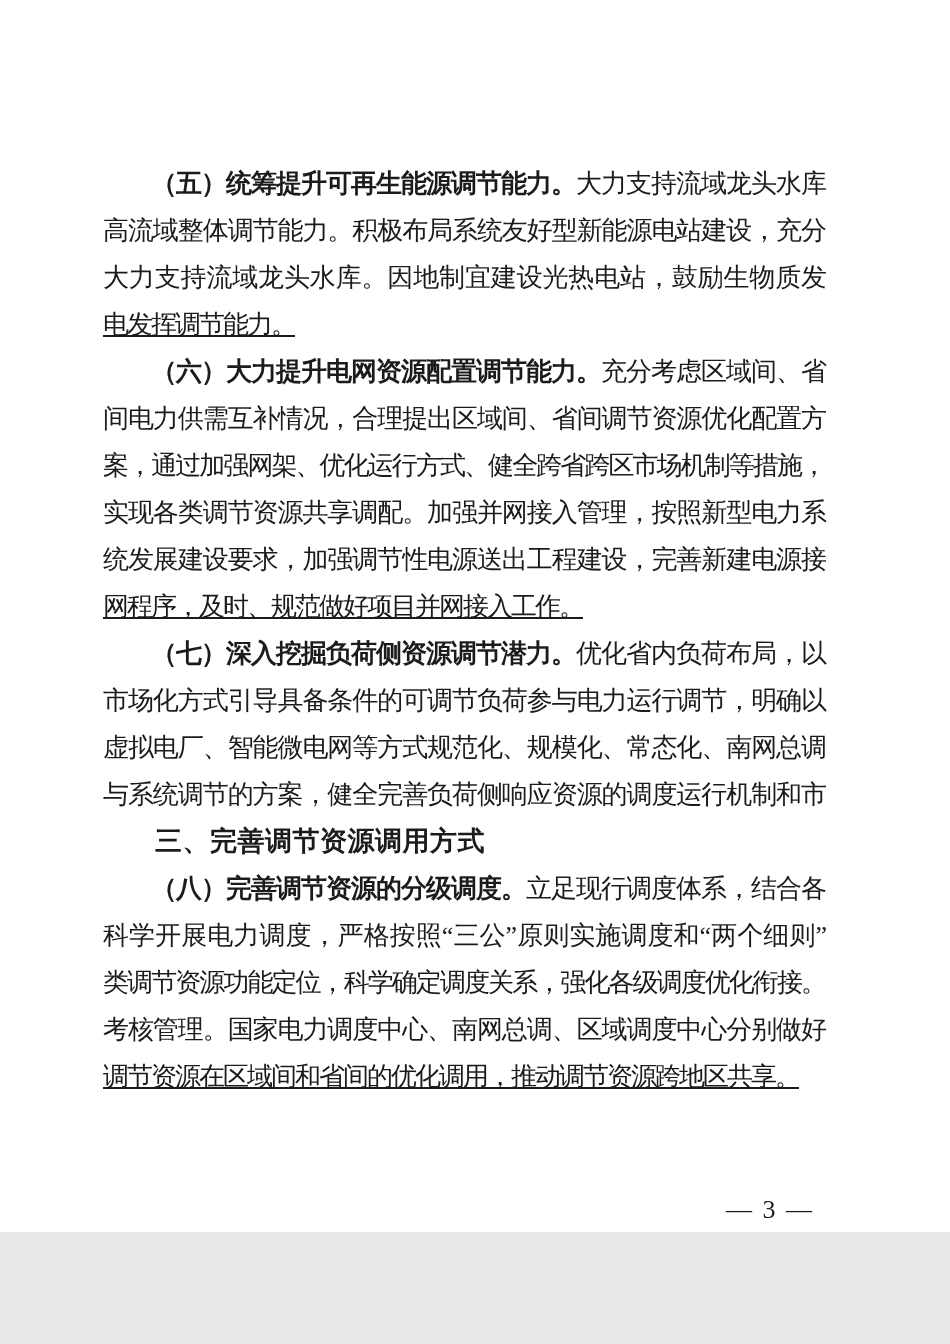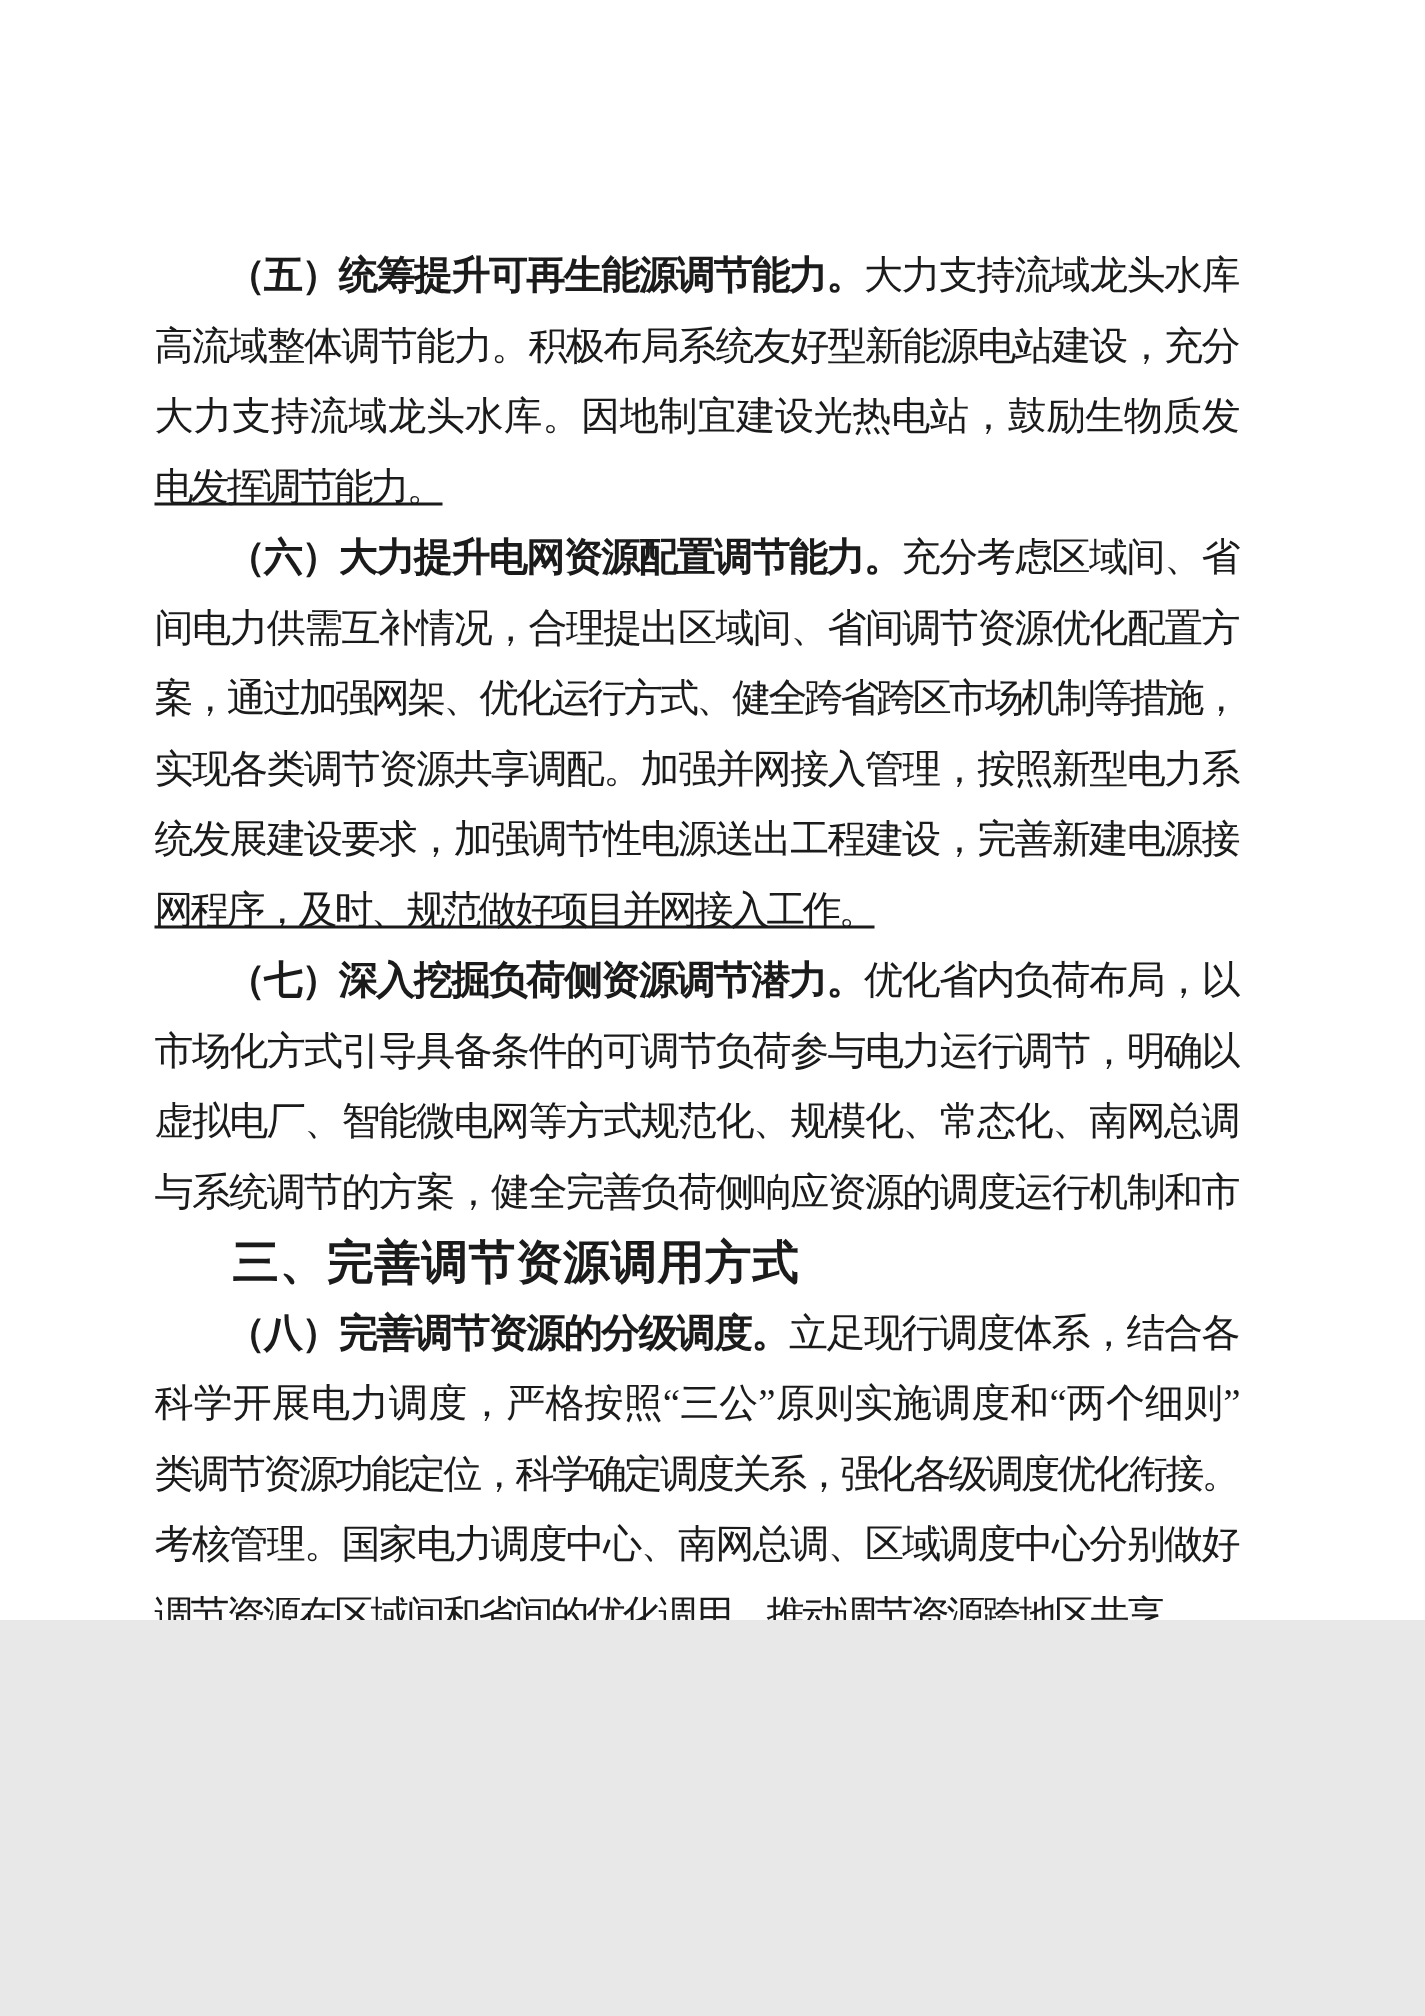--- a/index.html
+++ b/index.html
@@ -3,21 +3,21 @@
 <meta charset="utf-8">
 <style>
   html, body {
     margin: 0;
     padding: 0;
     background: #e8e8e8;
   }
   .page {
     position: relative;
     width: 950px;
-    height: 1080px;
+    height: 1232px;
     margin: 0 auto;
     background: #ffffff;
     color: #1b1b1b;
     overflow: hidden;
   }
   .text-block {
     position: absolute;
     left: 103px;
     top: 160px;
     width: 722px;
@@ -32,21 +32,21 @@
     text-align: justify;
     text-align-last: justify;
     text-justify: inter-character;
   }
   .line.first { text-indent: 48px; }
   .line.last  { text-align-last: left; text-decoration: underline; }
   .lead { font-weight: 700; }
   .line.heading {
     font-family: "Liberation Sans", "DejaVu Sans", sans-serif;
     font-weight: 700;
-    font-size: 31px;
+    font-size: 27px;
     letter-spacing: 0.5px;
     text-align: left;
     text-align-last: left;
     text-indent: 52px;
   }
   .page-number {
     position: absolute;
     top: 1186px;
     right: 136px;
     height: 47px;

